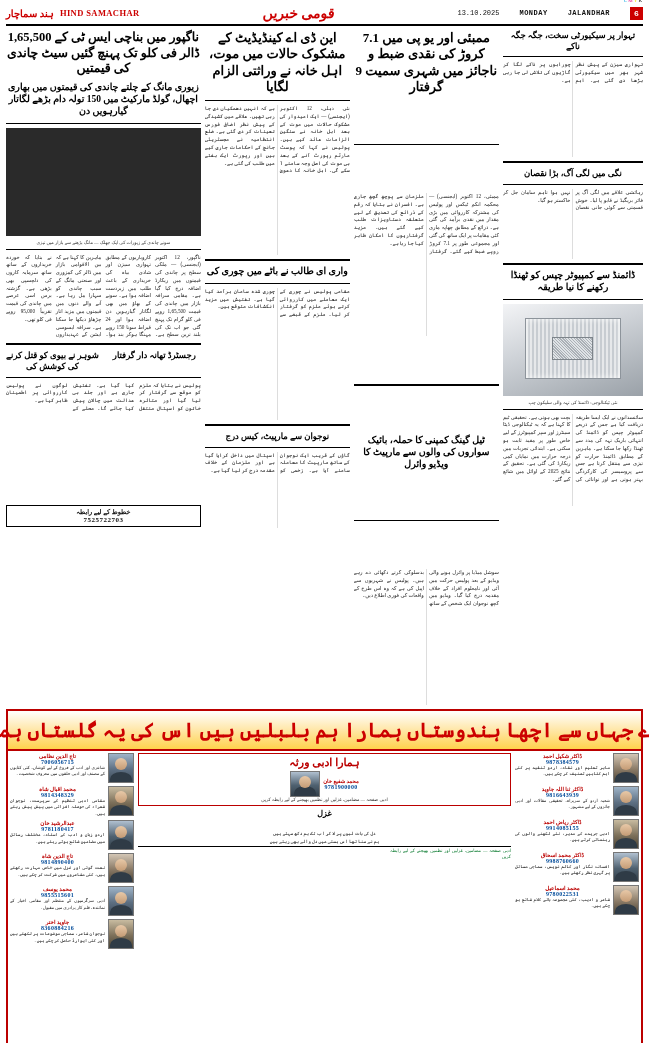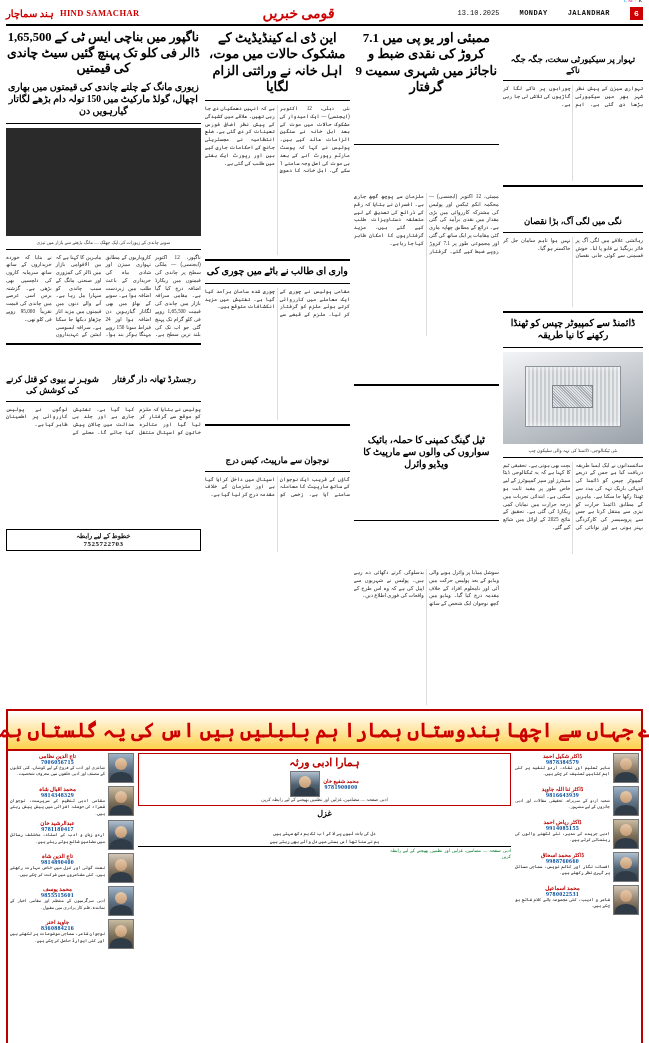--- a/index.html
+++ b/index.html
@@ -49,21 +49,21 @@
   .c3 { width:146px;gap:47px; }
   .c4 { width:141px; }
 
   .hl {
     direction:rtl; text-align:center; font-weight:bold;
     line-height:1.25; color:#000; padding:1px 0;
   }
   .hl-xl { font-size:12.5px; }
   .hl-lg { font-size:13px; }
   .hl-md { font-size:9.5px; }
-  .hl-sm { font-size:8.5px;margin-top:24px; }
+  .hl-sm { font-size:8.5px; }
   .rule { border-top:1px solid #000; margin:1px 0; }
   .rule2 { border-top:2px solid #000; margin:1px 0; }
 
   .txt {
     direction:rtl; text-align:justify; font-size:5.2px;
     line-height:1.5; color:#222; text-align-last:right;
   }
   .txt.cols2 { column-count:2; column-gap:5px; column-rule:1px solid #ddd; }
   .txt.cols3 { column-count:3; column-gap:5px; }
   .txt.cols4 { column-count:4; column-gap:4px; }

